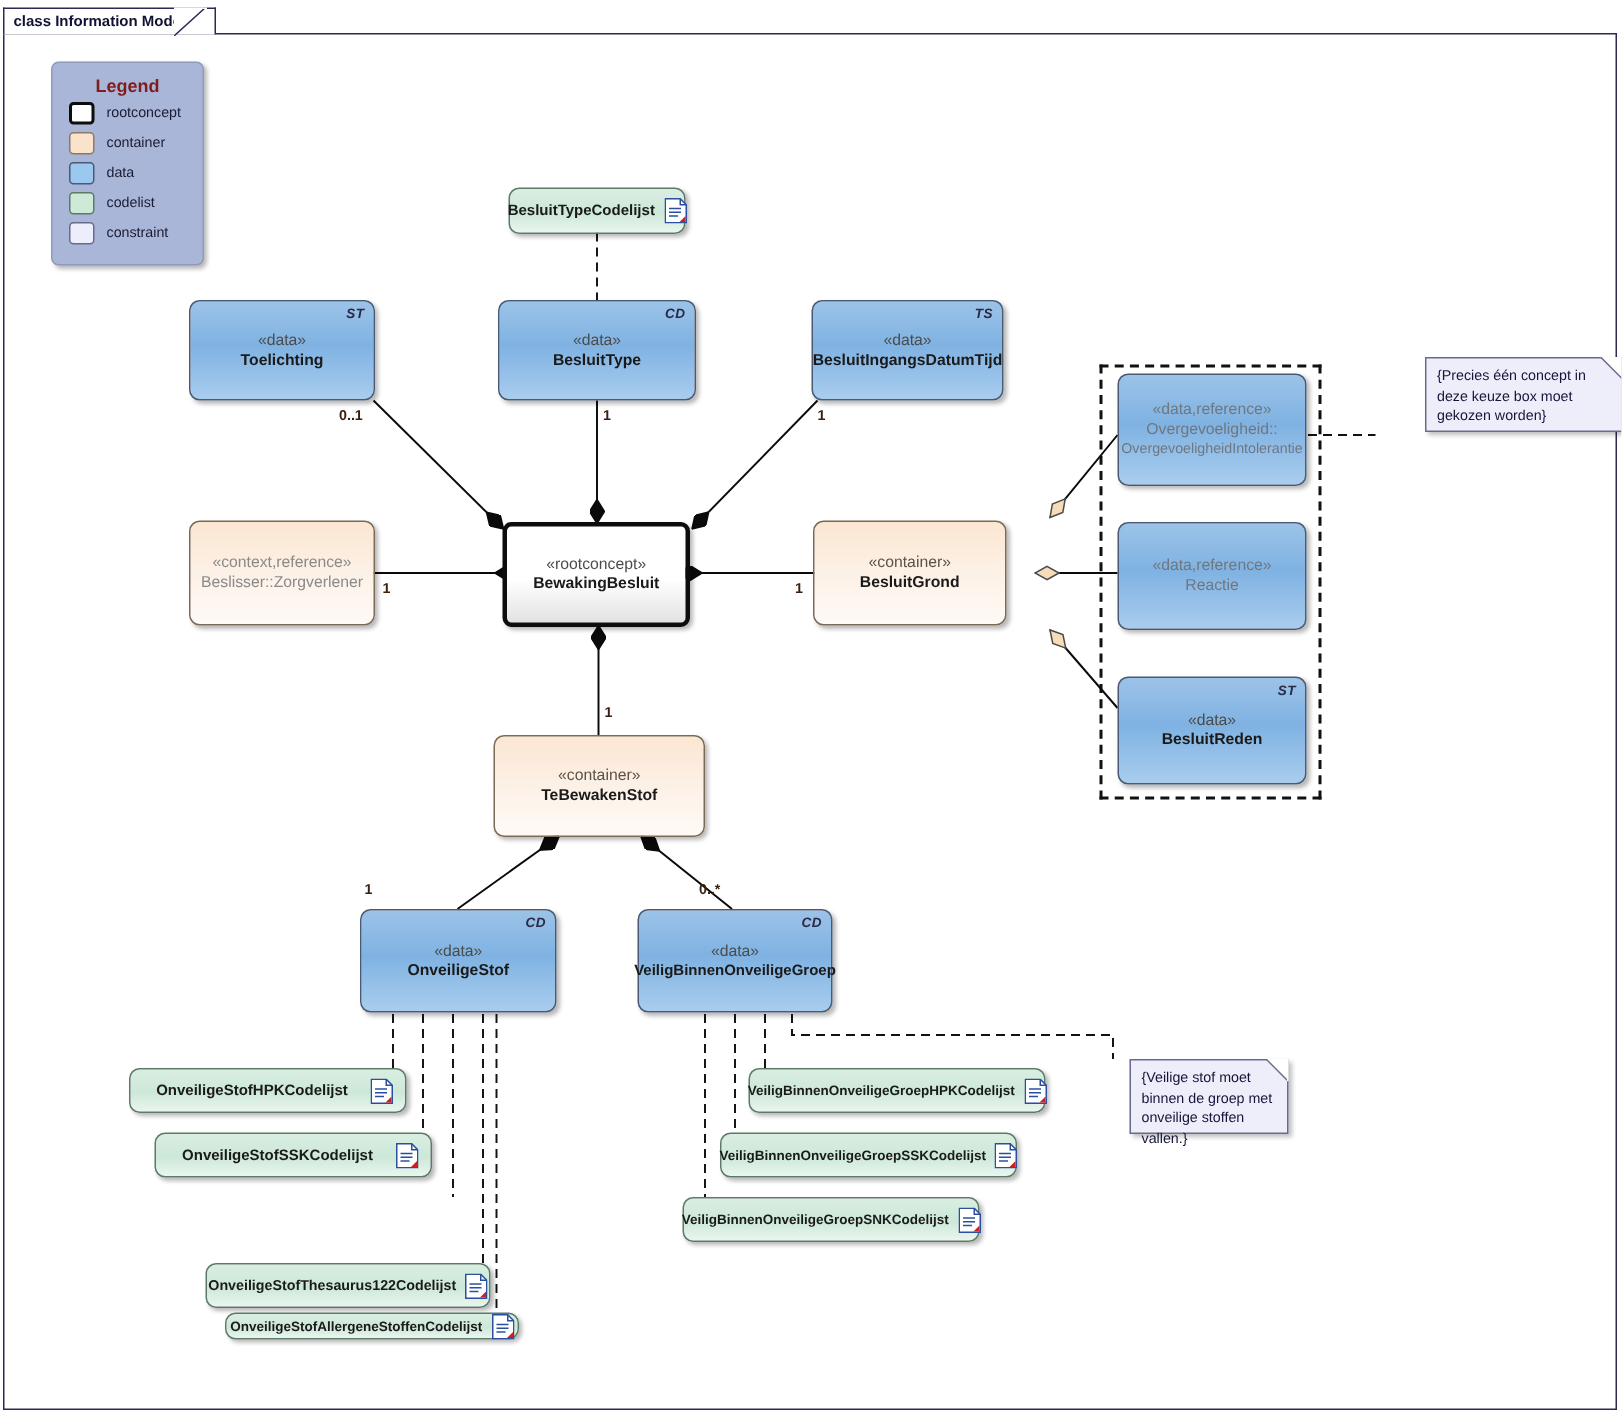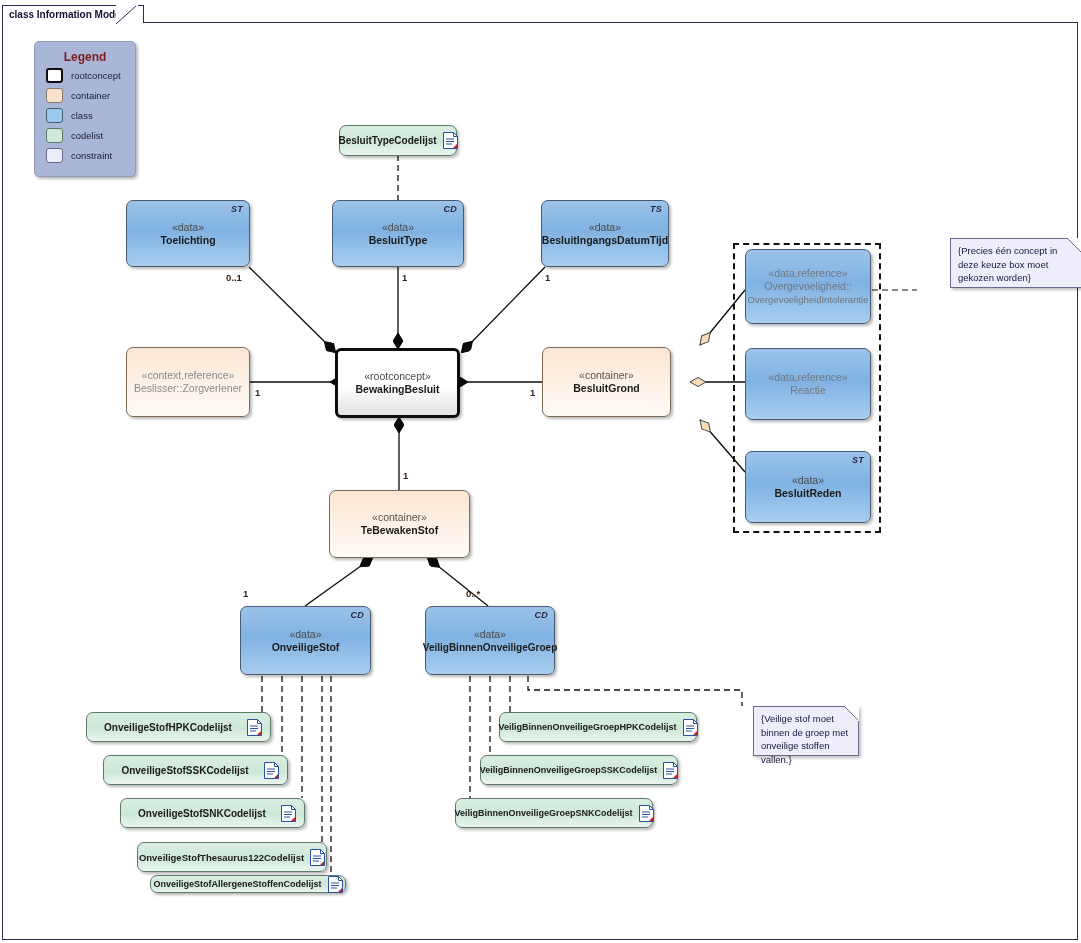--- a/index.html
+++ b/index.html
@@ -309,21 +309,21 @@
     <div class="legend-row">
       <div class="legend-swatch sw-rootconcept"></div>
       <div class="legend-label">rootconcept</div>
     </div>
     <div class="legend-row">
       <div class="legend-swatch sw-container"></div>
       <div class="legend-label">container</div>
     </div>
     <div class="legend-row">
       <div class="legend-swatch sw-data"></div>
-      <div class="legend-label">class</div>
+      <div class="legend-label">data</div>
     </div>
     <div class="legend-row">
       <div class="legend-swatch sw-codelist"></div>
       <div class="legend-label">codelist</div>
     </div>
     <div class="legend-row">
       <div class="legend-swatch sw-constraint"></div>
       <div class="legend-label">constraint</div>
     </div>
   </div>
@@ -432,33 +432,20 @@
       <polyline points="10.5,0.5 10.5,4.5 14.5,4.5" fill="none" stroke="#2a4fa0" stroke-width="1"></polyline>
       <g stroke="#2a4fa0" stroke-width="1">
           <line x1="3" y1="7" x2="11" y2="7"></line>
           <line x1="3" y1="9.5" x2="11" y2="9.5"></line>
           <line x1="3" y1="12" x2="9" y2="12"></line>
         </g>
       <polygon points="10,16 14,16 14,12" fill="#cf2020"></polygon>
     </svg>
   </div>
 
-  <div class="node n-codelist" style="left:120px; top:798px; width:185px; height:30px;">
-    <span class="nname">OnveiligeStofSNKCodelijst</span>
-    <svg class="doc-icon" viewBox="0 0 15 17">
-      <polygon points="0.5,0.5 10.5,0.5 14.5,4.5 14.5,16.5 0.5,16.5" fill="#ffffff" stroke="#2a4fa0" stroke-width="1"></polygon>
-      <polyline points="10.5,0.5 10.5,4.5 14.5,4.5" fill="none" stroke="#2a4fa0" stroke-width="1"></polyline>
-      <g stroke="#2a4fa0" stroke-width="1">
-          <line x1="3" y1="7" x2="11" y2="7"></line>
-          <line x1="3" y1="9.5" x2="11" y2="9.5"></line>
-          <line x1="3" y1="12" x2="9" y2="12"></line>
-        </g>
-      <polygon points="10,16 14,16 14,12" fill="#cf2020"></polygon>
-    </svg>
-  </div>
 
   <div class="node n-codelist" style="left:137px; top:842px; width:190px; height:30px;">
     <span class="nname" style="font-size:9.5px;">OnveiligeStofThesaurus122Codelijst</span>
     <svg class="doc-icon" viewBox="0 0 15 17">
       <polygon points="0.5,0.5 10.5,0.5 14.5,4.5 14.5,16.5 0.5,16.5" fill="#ffffff" stroke="#2a4fa0" stroke-width="1"></polygon>
       <polyline points="10.5,0.5 10.5,4.5 14.5,4.5" fill="none" stroke="#2a4fa0" stroke-width="1"></polyline>
       <g stroke="#2a4fa0" stroke-width="1">
           <line x1="3" y1="7" x2="11" y2="7"></line>
           <line x1="3" y1="9.5" x2="11" y2="9.5"></line>
           <line x1="3" y1="12" x2="9" y2="12"></line>

